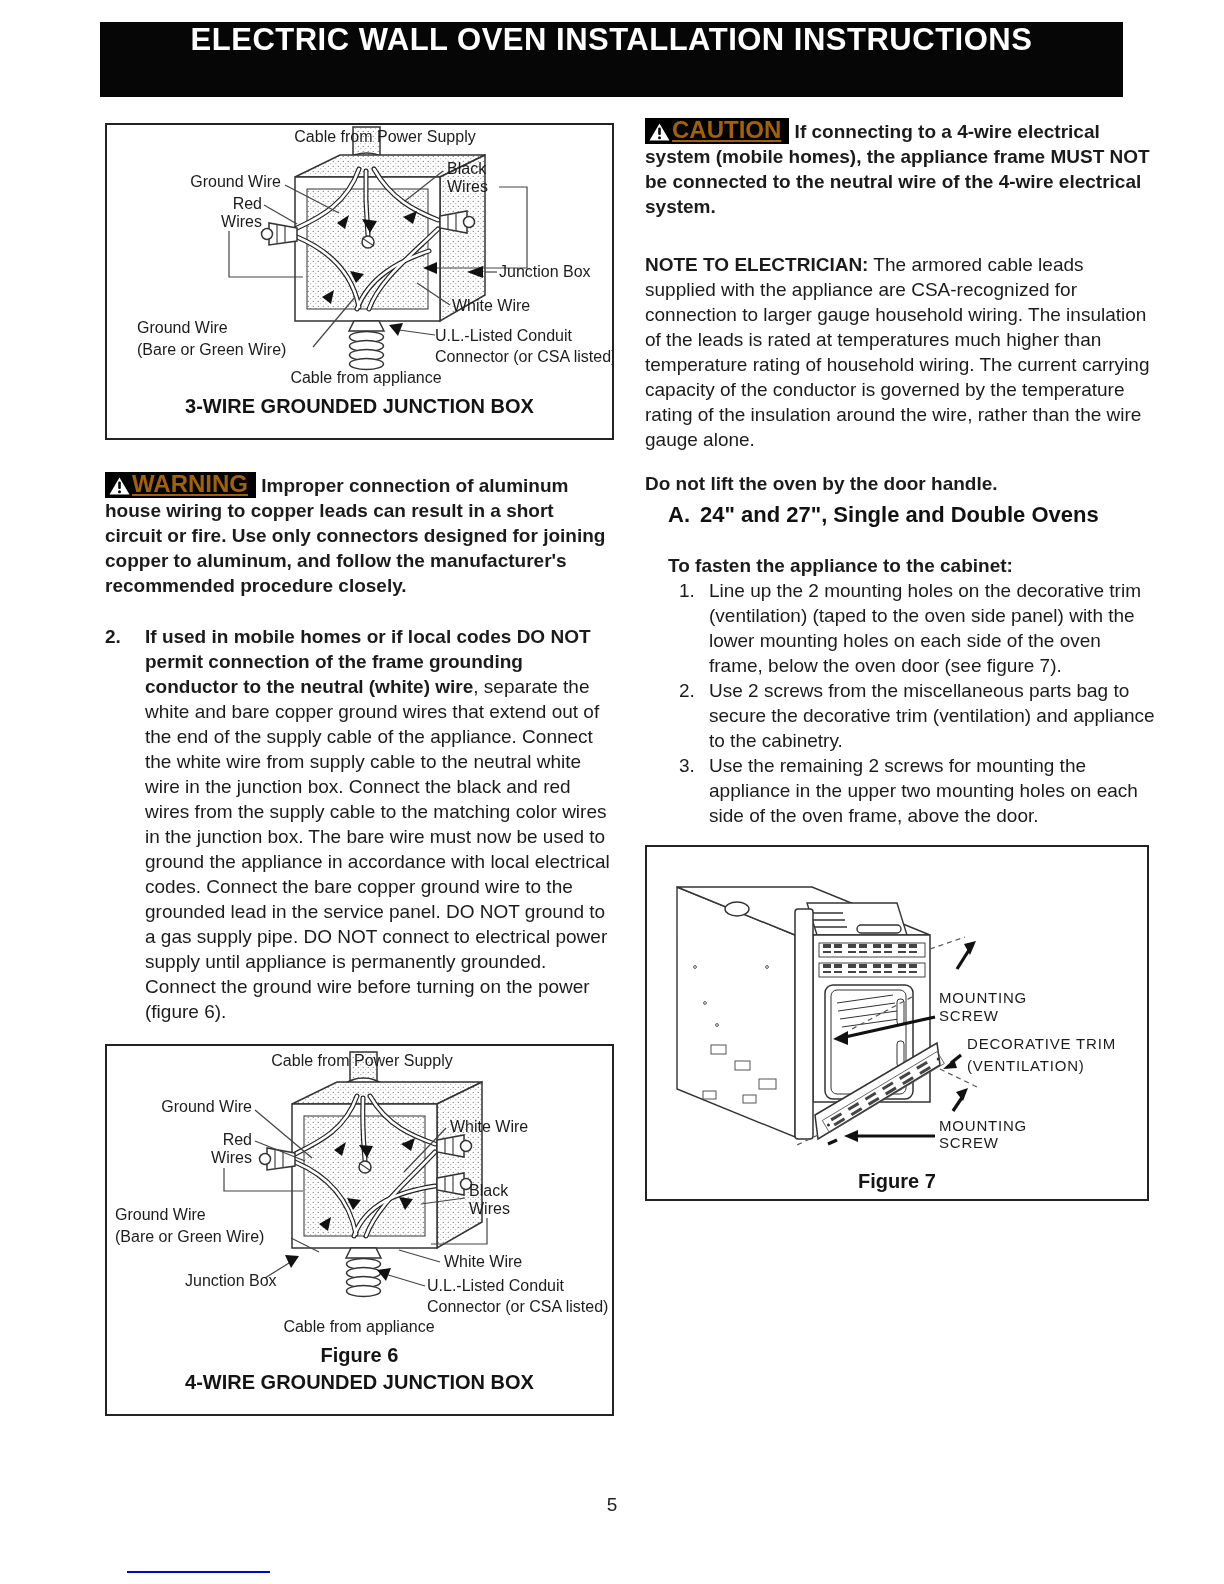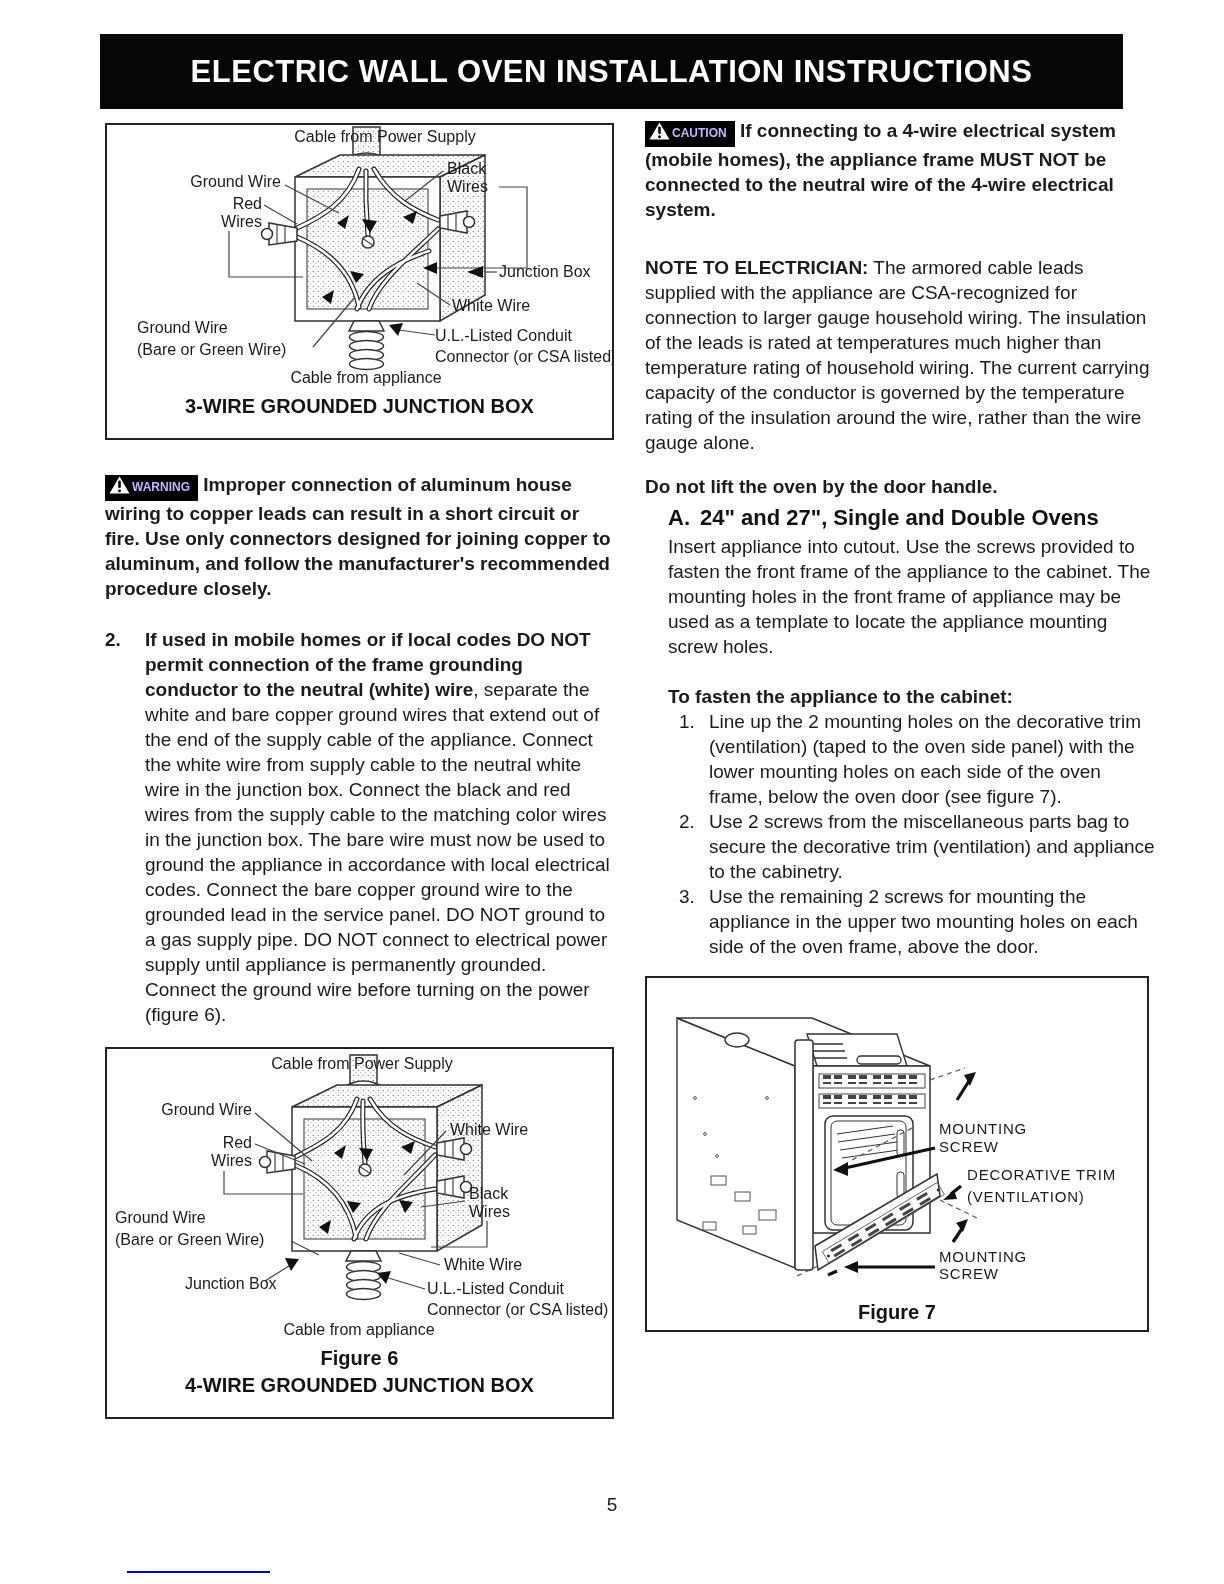--- a/index.html
+++ b/index.html
@@ -1,36 +1,36 @@
 <!DOCTYPE html>
 <html><head>
 <meta charset="utf-8">
 <style>
   html,body{margin:0;padding:0;}
   body{
     width:1224px;height:1584px;background:#ffffff;position:relative;overflow:hidden;
     font-family:"Liberation Sans","DejaVu Sans",sans-serif;color:#1b1b1b;
   }
-  .banner{position:absolute;left:100px;top:34px;width:1023px;height:75px;background:#060606;
-    display:flex;align-items:center;justify-content:center;}
+  .banner{position:absolute;left:100px;top:22px;width:1023px;height:75px;background:#060606;
+    display:flex;justify-content:center;}
   .banner h1{margin:0;color:#ffffff;font-size:31px;font-weight:bold;letter-spacing:.5px;}
 
   .col-left{position:absolute;left:105px;top:123px;width:509px;}
   .col-right{position:absolute;left:645px;top:118px;width:510px;}
 
   .figure-box{border:2px solid #222;background:#fff;}
   .figure-box.left{width:505px;}
   .figure-box.right{width:500px;}
   .fig-caption{margin:4px 0 0;text-align:center;font-weight:bold;font-size:20px;line-height:23px;color:#141414;}
   .fig-caption.last{padding-bottom:20px;}
 
   .para{font-size:19px;line-height:25px;margin:0;}
   .bold{font-weight:bold;}
-  .badge{display:inline-block;background:#000;color:#c4b5fd;font-weight:bold;font-size:12px;
-    padding:1px 8px 3px 4px;line-height:21px;white-space:nowrap;}
+  .badge{display:inline-block;background:#000;color:#a16207;font-weight:bold;font-size:24px;
+    padding:1px 8px 3px 4px;line-height:21px;white-space:nowrap;text-decoration:underline;}
   .badge svg{vertical-align:-3px;margin-right:2px;}
 
   .list-item{display:flex;margin-top:26px;}
   .list-item .num{width:40px;flex:0 0 40px;font-weight:bold;font-size:19px;line-height:25px;}
   .list-item .body{flex:1;font-size:19px;line-height:25px;}
 
   .h2{margin:22px 0 0;font-size:29px;font-weight:bold;color:#111;}
   .h3{margin:6px 0 0 23px;font-size:22px;font-weight:bold;display:flex;gap:10px;color:#111;}
   .indent{margin-left:23px;}
   .fasten{margin-top:25px;}
@@ -292,21 +292,20 @@
   <p class="para" style="margin-top:33px;">
     <b>NOTE TO ELECTRICIAN:</b><span> The armored cable leads supplied with the appliance are CSA-recognized for connection to larger gauge household wiring. The insulation of the leads is rated at temperatures much higher than temperature rating of household wiring. The current carrying capacity of the conductor is governed by the temperature rating of the insulation around the wire, rather than the wire gauge alone.</span>
   </p>
 
   <p class="para bold" style="margin-top:19px;">Do not lift the oven by the door handle.</p>
 
   <h3 class="h3">
     <span>A.</span>
     <span>24" and 27", Single and Double Ovens</span>
   </h3>
-  <p class="para indent" style="margin-top:3px;">Insert appliance into cutout. Use the screws provided to fasten the front frame of the appliance to the cabinet. The mounting holes in the front frame of appliance may be used as a template to locate the appliance mounting screw holes.</p>
 
   <p class="para bold indent fasten">To fasten the appliance to the cabinet:</p>
   <div class="steps">
     <div class="step">
       <span class="snum">1.</span>
       <span class="stext">Line up the 2 mounting holes on the decorative trim (ventilation) (taped to the oven side panel) with the lower mounting holes on each side of the oven frame, below the oven door (see figure 7).</span>
     </div>
     <div class="step">
       <span class="snum">2.</span>
       <span class="stext">Use 2 screws from the miscellaneous parts bag to secure the decorative trim (ventilation) and appliance to the cabinetry.</span>

